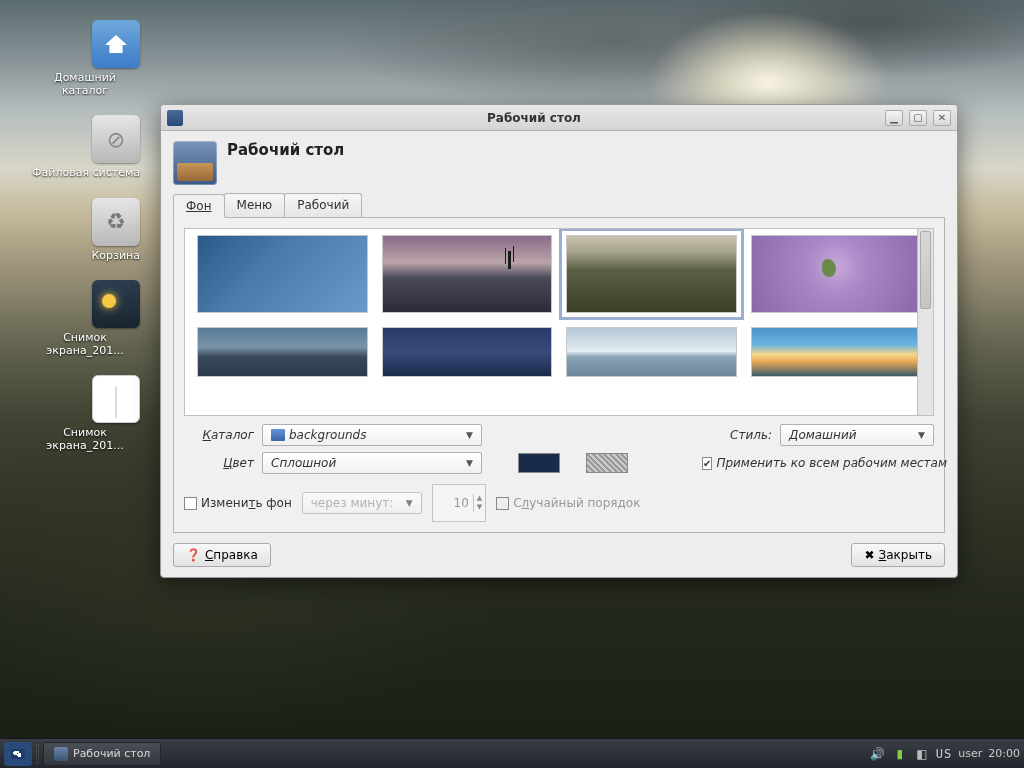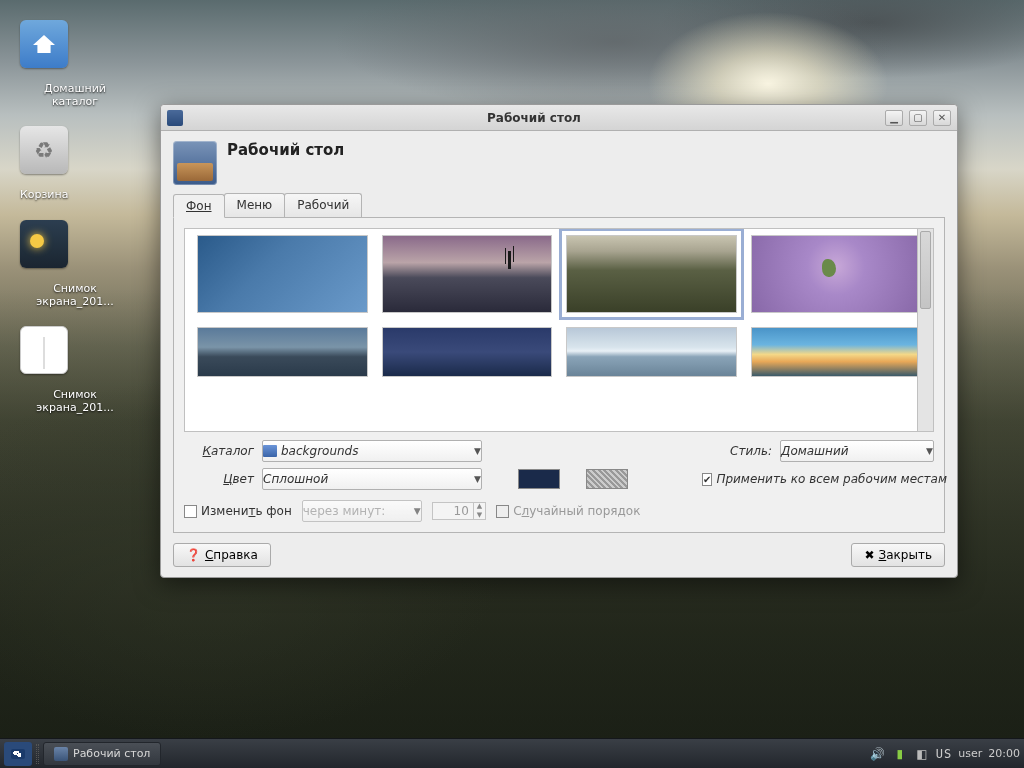--- a/index.html
+++ b/index.html
@@ -21,21 +21,21 @@
   }
   .terrain {
     position: absolute; bottom: 30px; left: 0; right: 0; height: 450px;
     background: radial-gradient(ellipse 500px 300px at 20% 60%, rgba(50,55,40,0.6) 0%, transparent 60%),
                 linear-gradient(to bottom, transparent 0%, rgba(30,35,25,0.3) 40%, rgba(20,25,15,0.6) 100%);
     pointer-events: none;
   }
 
   
   .desktop-icons { position: absolute; top: 20px; left: 20px; display: flex; flex-direction: column; gap: 18px; width: 120px; }
-  .di { display: flex; flex-direction: column; align-items: flex-start; gap: 14px; cursor: pointer; }
+  .di { display: flex; flex-direction: column; align-items: flex-end; gap: 3px; cursor: pointer; }
   .di .icon-box { width: 48px; height: 48px; border-radius: 6px; box-shadow: 0 1px 2px rgba(0,0,0,0.4); display: flex; align-items: center; justify-content: center; }
   .di .lbl { color: #fff; font-size: 11px; text-align: center; text-shadow: 0 1px 2px rgba(0,0,0,0.9); line-height: 1.2; max-width: 110px; }
   .icon-home-folder { background: linear-gradient(#6fa8dc, #3d7cc9); }
   .icon-home-folder::before { content:""; width:22px; height:18px; background:#fff; clip-path: polygon(50% 0, 100% 55%, 80% 55%, 80% 100%, 20% 100%, 20% 55%, 0 55%); }
   .icon-filesystem { background: linear-gradient(#e6e6e6, #b8b8b8); }
   .icon-filesystem::before { content:"⊘"; font-size:22px; color:#888; }
   .icon-trash { background: linear-gradient(#e6e6e6, #b8b8b8); position:relative; }
   .icon-trash::before { content:"♻"; font-size:22px; color:#7a7a7a; }
   .icon-screenshot { background: linear-gradient(#2c3e50, #1a2530); position:relative; overflow:hidden; }
   .icon-screenshot .sun { position:absolute; width:14px; height:14px; border-radius:50%; background:#f6c945; top:14px; left:10px; box-shadow:0 0 8px #f6c945; }
@@ -87,33 +87,33 @@
   .wp3{background:linear-gradient(to bottom,#c8c4b0 0%,#a8a490 20%,#5a6044 45%,#3a4028 100%);}
   .wp4{background:radial-gradient(circle at 50% 40%,#c8a8d8 0%,#a888c8 30%,#8868a8 100%);}
   .wp4::after{content:"";position:absolute;left:42%;top:30%;width:14px;height:18px;background:#6a8a4a;border-radius:40% 60% 50% 50%;}
   .wp5{background:linear-gradient(to bottom,#5a7a9a 0%,#7a94a8 40%,#3a4a5a 60%,#2a3a4a 100%);}
   .wp6{background:linear-gradient(to bottom,#2a3a6a 0%,#3a4a7a 50%,#1a2a4a 100%);}
   .wp7{background:linear-gradient(to bottom,#b8c8d8 0%,#d8e4ec 40%,#e8f0f6 48%,#8aa4b8 60%,#6a8498 100%);}
   .wp8{background:linear-gradient(to bottom,#4a94c8 0%,#6ab4e0 35%,#f4d888 55%,#e8a858 70%,#3a5a6a 100%);}
 
   .controls-grid { display:grid; grid-template-columns: 70px 220px 20px 60px 60px 40px 70px 1fr; gap:6px 8px; align-items:center; font-size:12px; color:#333;font-style:italic;}
   .controls-grid .lbl-r{ text-align:right; }
-  .combo { display:flex; align-items:center; height:22px; border:1px solid #b0b0b0; background:linear-gradient(#fff,#f0f0f0); border-radius:2px; padding:0 0; cursor:pointer; gap:4px;}
+  .combo { display:flex; align-items:center; height:22px; border:1px solid #b0b0b0; background:linear-gradient(#fff,#f0f0f0); border-radius:2px; padding:0 8px; cursor:pointer; gap:4px;}
   .combo .folder-ic{width:14px;height:12px;background:linear-gradient(#6a94d8,#3a64a8);border-radius:1px;}
   .combo .txt{flex:1;font-size:12px;}
   .combo .arr{font-size:9px;color:#555;}
   .color-swatch{width:42px;height:20px;border:1px solid #888;cursor:pointer;}
   .cs1{background:#1a2a4a;}
   .cs2{background:repeating-linear-gradient(45deg,#999,#999 2px,#ccc 2px,#ccc 4px);}
   .chk-row{display:flex;align-items:center;gap:4px;white-space:nowrap;}
   .chk{width:13px;height:13px;border:1px solid #888;background:#fff;display:inline-flex;align-items:center;justify-content:center;font-size:10px;cursor:pointer;}
 
   .row3{display:flex;align-items:center;gap:10px;font-size:12px;color:#333;padding-top:2px;}
   .row3 .disabled{color:#999;}
-  .spin{display:flex;align-items:center;border:1px solid #c4c4c4;background:#f4f4f4;height:18px;}
+  .spin{display:flex;align-items:center;border:1px solid #c4c4c4;background:#f4f4f4;height:38px;}
   .spin input{width:40px;border:none;background:transparent;text-align:right;padding:0 4px;font-size:12px;color:#999;}
   .spin .btns{display:flex;flex-direction:column;border-left:1px solid #c4c4c4;}
   .spin .btns span{font-size:7px;line-height:9px;padding:0 3px;color:#888;cursor:pointer;}
 
   .footer-row { display:flex; justify-content:space-between; padding-top:2px;}
   .btn { padding:4px 12px; font-size:12px; background:linear-gradient(#f8f8f8,#e2e2e2); border:1px solid #aaa; border-radius:3px; cursor:pointer; display:flex; align-items:center; gap:4px;}
   .btn .ic{font-size:12px;}
 
   
   .taskbar { position:absolute; bottom:0; left:0; right:0; height:30px; background:linear-gradient(#3a3f46,#22262c); border-top:1px solid #14171b; display:flex; align-items:center; padding:0 4px; gap:4px; color:#d8d8d8; font-size:11px;}
@@ -134,20 +134,24 @@
 
 <div class="sky-overlay"></div>
 <div class="terrain"></div>
 
 <div class="desktop-icons">
   <div class="di">
     <div class="icon-box icon-home-folder"></div>
     <div class="lbl">Домашний каталог</div>
   </div>
   <div class="di">
+    <div class="icon-box icon-filesystem"></div>
+    <div class="lbl">Файловая система</div>
+  </div>
+  <div class="di">
     <div class="icon-box icon-trash"></div>
     <div class="lbl">Корзина</div>
   </div>
   <div class="di">
     <div class="icon-box icon-screenshot">
         <div class="sun"></div>
       </div>
     <div class="lbl">Снимок экрана_201...</div>
   </div>
   <div class="di">

